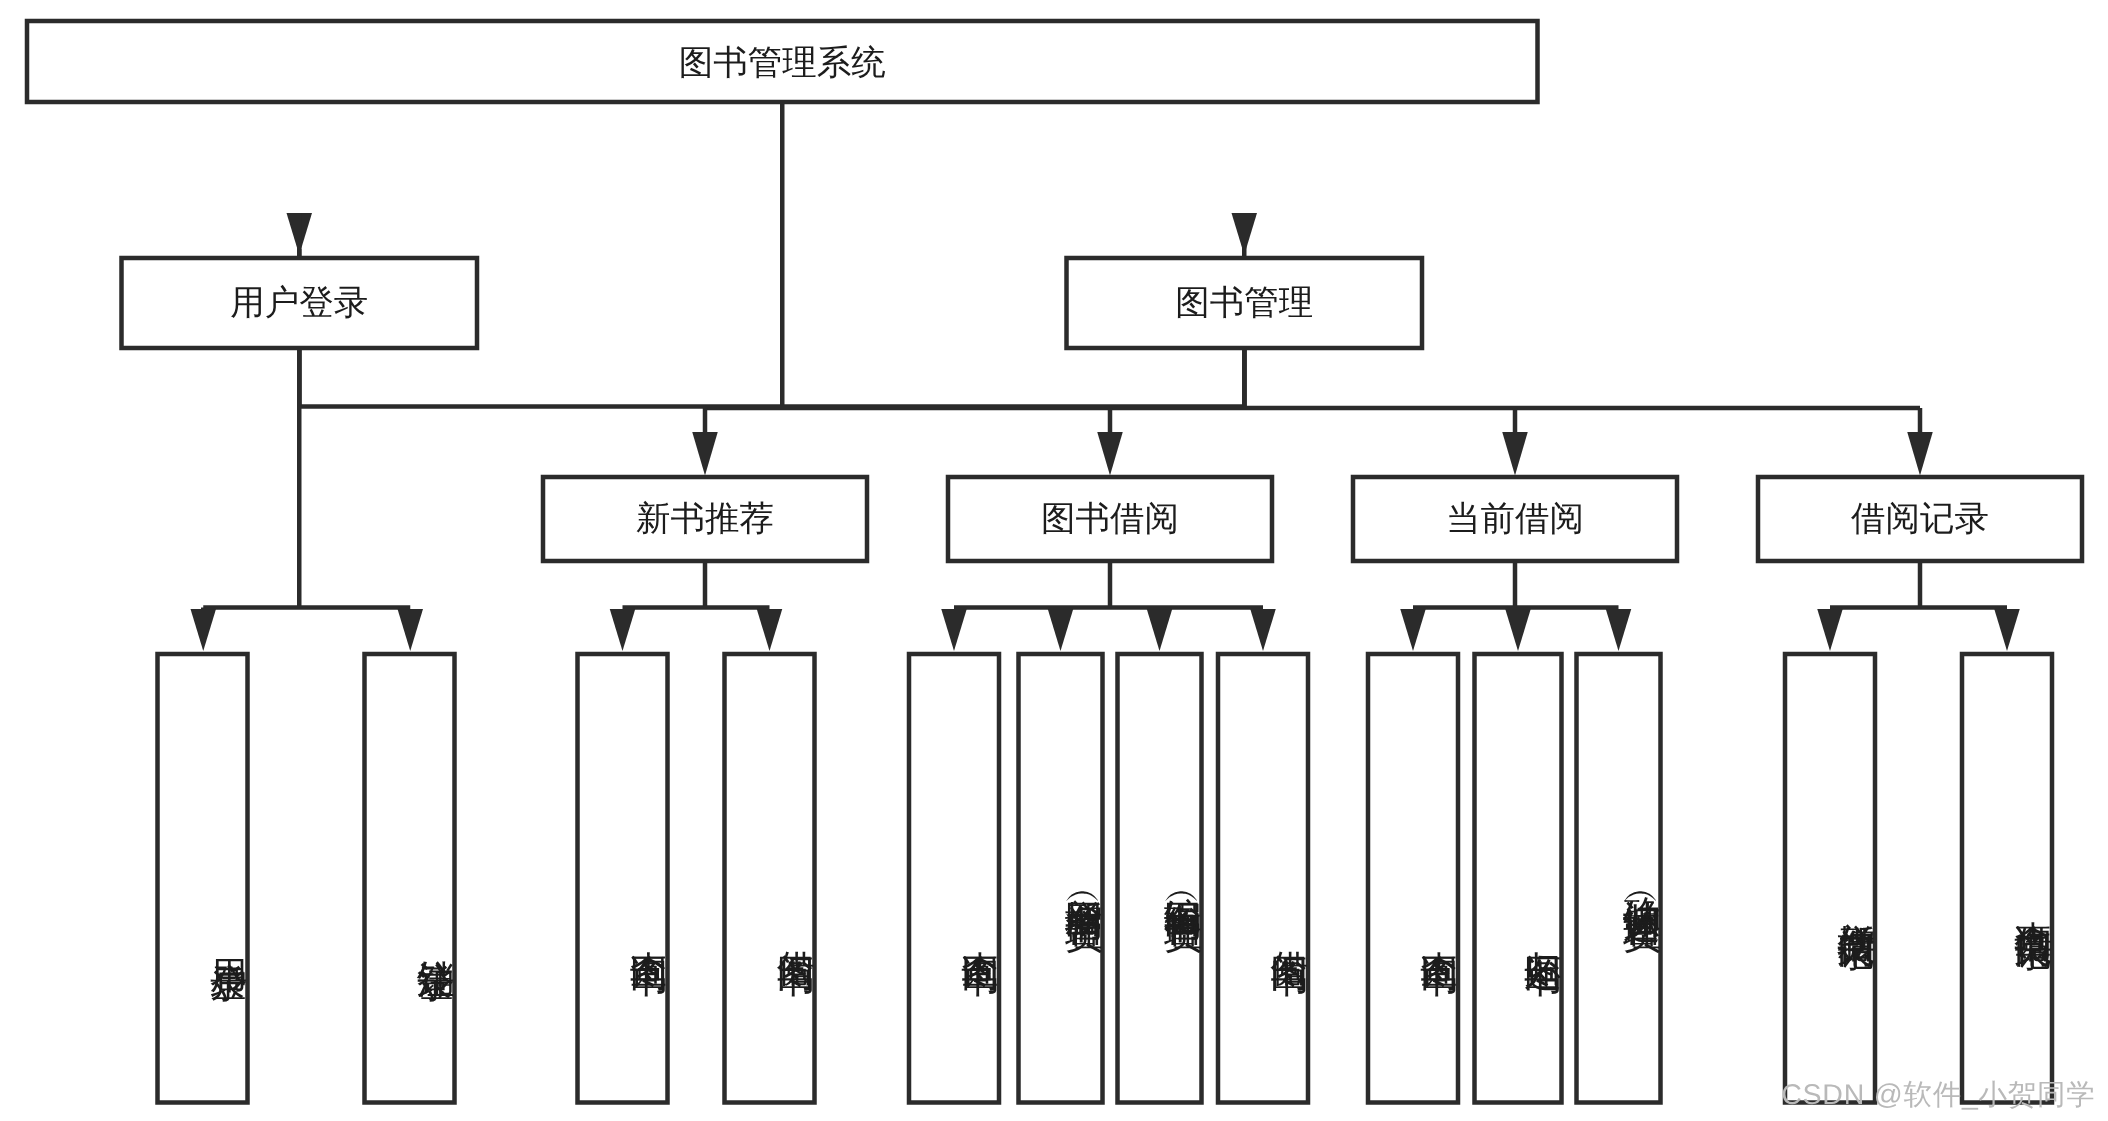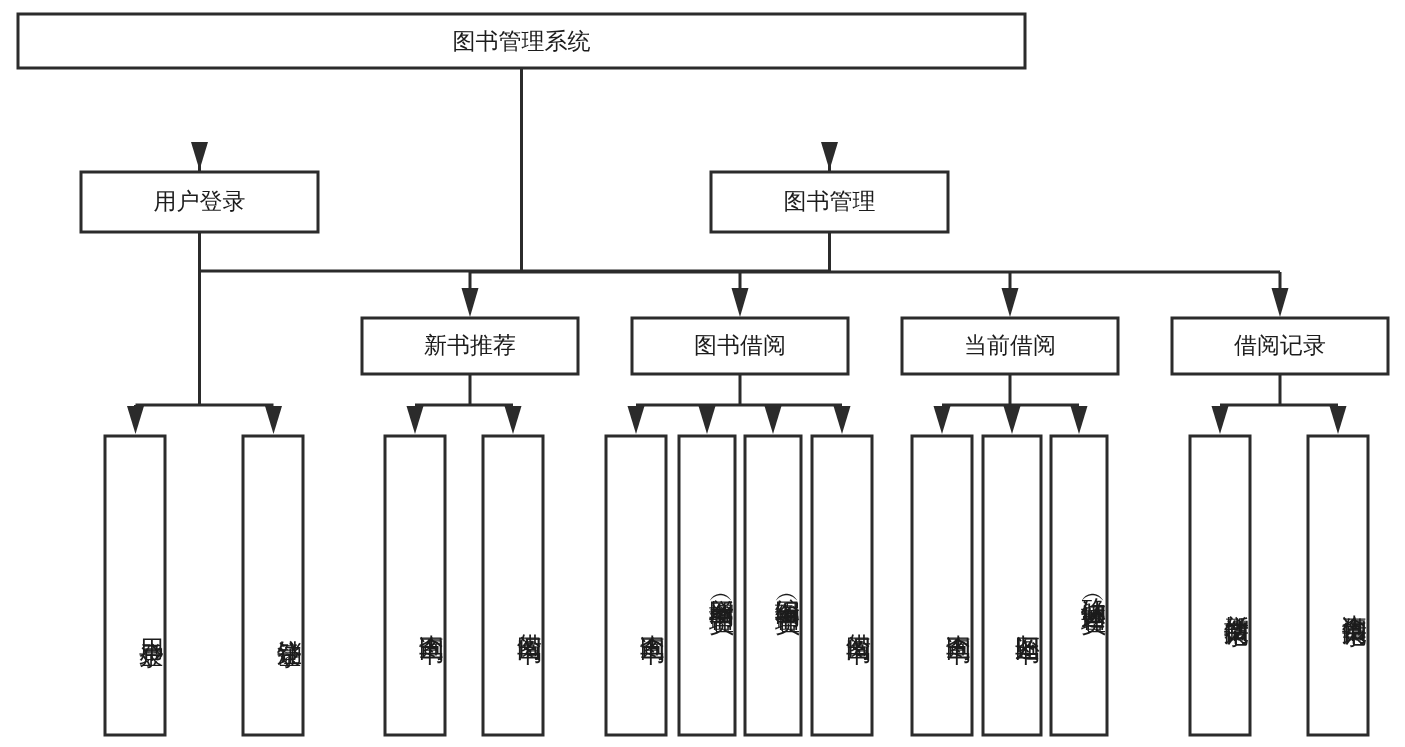--- a/index.html
+++ b/index.html
@@ -197,13 +197,14 @@
   <div class="leaf-label" style="left:606px; top:505px; width:60px; height:225px;">查询图书</div>
   <div class="leaf-label" style="left:679px; top:444px; width:56px; height:285px;">新增图书（管理员）</div>
   <div class="leaf-label" style="left:745px; top:444px; width:56px; height:285px;">编辑图书（管理员）</div>
   <div class="leaf-label" style="left:812px; top:505px; width:60px; height:225px;">借阅图书</div>
   <div class="leaf-label" style="left:912px; top:505px; width:60px; height:225px;">查询图书</div>
   <div class="leaf-label" style="left:983px; top:505px; width:58px; height:225px;">归还图书</div>
   <div class="leaf-label" style="left:1051px; top:444px; width:56px; height:285px;">确认归还（管理员）</div>
   <div class="leaf-label" style="left:1190px; top:470px; width:60px; height:260px;">新增借阅记录</div>
   <div class="leaf-label" style="left:1308px; top:470px; width:60px; height:260px;">查询借阅记录</div>
 
+  <div class="watermark">CSDN @软件_小贺同学</div>
 </div>
 
 </body></html>

